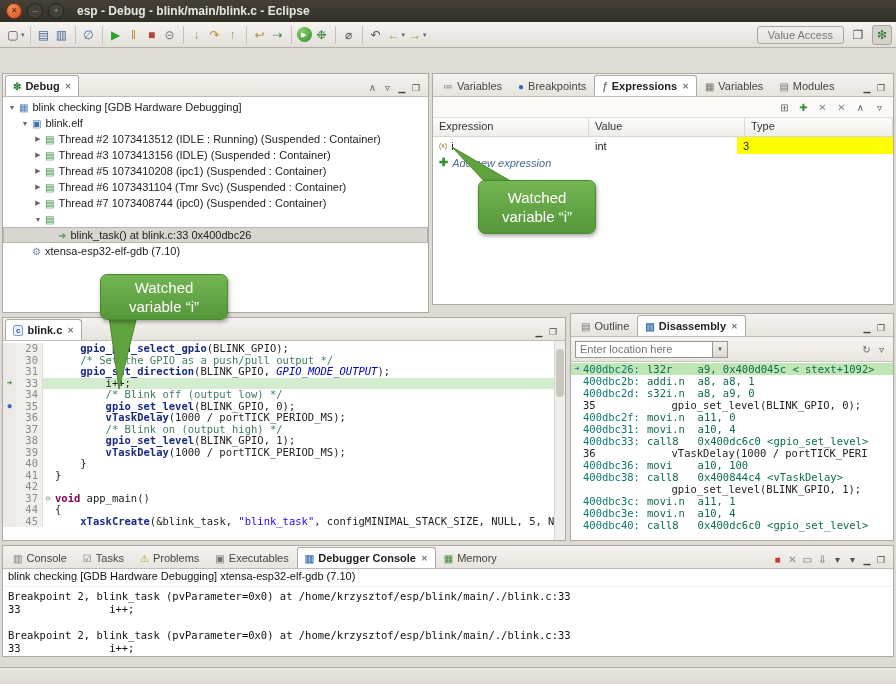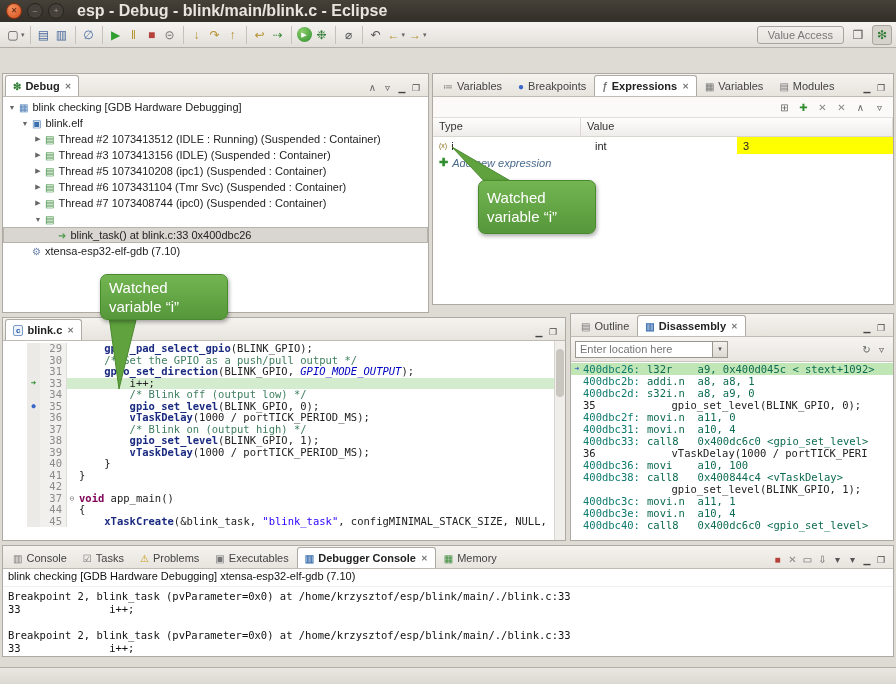--- a/index.html
+++ b/index.html
@@ -4,21 +4,21 @@
 <style>
   html,body{margin:0;padding:0;}
   body{width:896px;height:684px;overflow:hidden;font-family:"Liberation Sans",sans-serif;font-size:11px;color:#222;background:#dedbd5;}
   #app{position:relative;width:896px;height:684px;}
 
   
   #titlebar{position:absolute;top:0;left:0;right:0;height:22px;background:linear-gradient(#454138,#332f29);display:flex;align-items:center;padding:0 6px;box-sizing:border-box;}
   .wbtn{width:14px;height:14px;border-radius:50%;margin-right:5px;display:inline-flex;align-items:center;justify-content:center;font-size:8px;line-height:1;flex:none;}
   .wbtn.close{background:radial-gradient(circle at 35% 30%,#f5915e,#d34f1d);border:1px solid #8c3110;color:#55200a;}
   .wbtn.other{background:#45413a;border:1px solid #262420;color:#a7a298;}
-  #titlebar .title{color:#e9e5dd;font-weight:bold;font-size:16px;margin-left:8px;white-space:nowrap;}
+  #titlebar .title{color:#e9e5dd;font-weight:bold;font-size:12px;margin-left:8px;white-space:nowrap;}
 
   
   #toolbar{position:absolute;top:22px;left:0;right:0;height:26px;background:linear-gradient(#f6f4f1,#e2dfda);border-bottom:1px solid #b3afa8;display:flex;align-items:center;padding:0 4px;box-sizing:border-box;}
   .tbi{min-width:16px;height:18px;display:inline-flex;align-items:center;justify-content:center;margin:0 1px;font-size:12px;color:#555;cursor:default;}
   .tbi.run-circle{width:15px;height:15px;min-width:15px;border-radius:50%;background:radial-gradient(circle at 35% 30%,#8ccc6a,#2e8f2e);color:#fff;font-size:7px;}
   .tbi-dd{font-size:7px;color:#666;margin:0 1px 0 -1px;}
   .tbsep{width:1px;height:18px;background:#c6c2bb;margin:0 4px;flex:none;}
   #toolbar .spacer{flex:1;}
   .qa-btn{border:1px solid #a8a49d;border-radius:3px;color:#777;padding:2px 10px;background:transparent;font-size:11px;font-family:"Liberation Sans",sans-serif;}
   .persp{width:20px;height:20px;display:inline-flex;align-items:center;justify-content:center;font-size:12px;color:#555;margin-left:4px;}
@@ -57,21 +57,21 @@
   .col-expr{width:156px;flex:none;}
   .col-type{width:148px;flex:none;}
   .col-val{flex:1;}
   .erow{display:flex;height:17px;align-items:stretch;flex:none;}
   .ecell{padding:0 6px;box-sizing:border-box;display:flex;align-items:center;}
   .exp-icon{font-size:7px;color:#8a6d1a;margin-right:4px;}
   .add-plus{color:#2f8f2f;font-weight:bold;font-size:11px;margin-right:4px;}
   .add-label{font-style:italic;color:#4a6a8a;}
 
   
-  .code{flex:1;font-family:"DejaVu Sans Mono",monospace;font-size:10.5px;line-height:11.5px;overflow:hidden;position:relative;background:#fff;padding-top:2px;padding-left:24px;}
+  .code{flex:1;font-family:"DejaVu Sans Mono",monospace;font-size:10.5px;line-height:11.5px;overflow:hidden;position:relative;background:#fff;padding-top:2px;}
   .cl{display:flex;height:11.5px;white-space:pre;}
   .ann{width:13px;flex:none;text-align:center;background:#eceae6;}
   .ann.ip{color:#2d8f2d;font-size:9px;}
   .ann.bp{color:#3a66c9;font-size:7px;}
   .ln{width:22px;flex:none;text-align:right;padding-right:4px;color:#8a8a8a;background:#f2f0ec;border-right:1px solid #ddd;box-sizing:content-box;}
   .fold{width:10px;flex:none;text-align:center;color:#888;font-size:8px;background:#fff;}
   .lt{flex:1;padding-left:2px;}
   .cl.cur .lt,.cl.cur .fold{background:#d3ecce;}
   .kw{color:#7f0055;font-weight:bold;}
   .cmt{color:#3f7f5f;}
@@ -92,21 +92,21 @@
   .dmark{width:12px;flex:none;text-align:center;font-size:8px;color:#3a66c9;}
   .daddr{color:#0c7a6e;width:64px;flex:none;}
   .dtxt{color:#0c6b50;}
   .dl.src .dtxt{color:#222;}
 
   
   .con-label{height:15px;padding:1px 5px;background:#fff;border-bottom:1px solid #f0efec;flex:none;font-size:11px;color:#111;}
   .con-body{flex:1;font-family:"DejaVu Sans Mono",monospace;font-size:10.5px;line-height:13px;padding:3px 5px;white-space:pre;overflow:hidden;color:#111;}
 
   
-  .callout{position:absolute;z-index:60;background:linear-gradient(#74b552,#55973a);border:1px solid #4a8a2f;border-radius:7px;color:#fff;font-size:15px;text-align:left;display:flex;align-items:center;justify-content:center;padding:4px 8px;box-sizing:border-box;line-height:1.3;box-shadow:1px 2px 4px rgba(0,0,0,.35);}
+  .callout{position:absolute;z-index:60;background:linear-gradient(#74b552,#55973a);border:1px solid #4a8a2f;border-radius:7px;color:#fff;font-size:15px;text-align:center;display:flex;align-items:center;justify-content:center;padding:4px 16px;box-sizing:border-box;line-height:1.3;box-shadow:1px 2px 4px rgba(0,0,0,.35);}
   #callout-expr{left:478px;top:132px;width:118px;height:54px;}
   #callout-editor{left:100px;top:226px;width:128px;height:46px;}
   #tails{position:absolute;left:0;top:0;width:896px;height:620px;z-index:59;pointer-events:none;}
 
   #statusbar{position:absolute;left:0;right:0;bottom:0;height:16px;background:linear-gradient(#eae7e2,#dcd9d3);border-top:1px solid #b3afa8;}
 </style>
 </head>
 <body>
 
 <div id="app">
@@ -260,22 +260,23 @@
         <span style="display:inline-flex;">
             <span class="mi" style="color: rgb(102, 102, 102);">⊞</span>
             <span class="mi" style="color: rgb(47, 143, 47);">✚</span>
             <span class="mi" style="color: rgb(136, 136, 136);">✕</span>
             <span class="mi" style="color: rgb(136, 136, 136);">✕</span>
             <span class="mi" style="color: rgb(102, 102, 102);">∧</span>
             <span class="mi" style="color: rgb(85, 85, 85);">▿</span>
           </span>
       </div>
       <div class="ehead">
+        <span class="ehc col-expr">Expression</span>
+        <span class="ehc col-val">Value</span>
         <span class="ehc col-type">Type</span>
-        <span class="ehc col-val">Value</span>
       </div>
       <div class="erow">
         <span class="ecell col-expr">
           <span class="exp-icon">(x)</span>
           <span>i</span>
         </span>
         <span class="ecell col-type">int</span>
         <span class="ecell col-val" style="background-color: rgb(255, 255, 0);">3</span>
       </div>
       <div class="erow">

